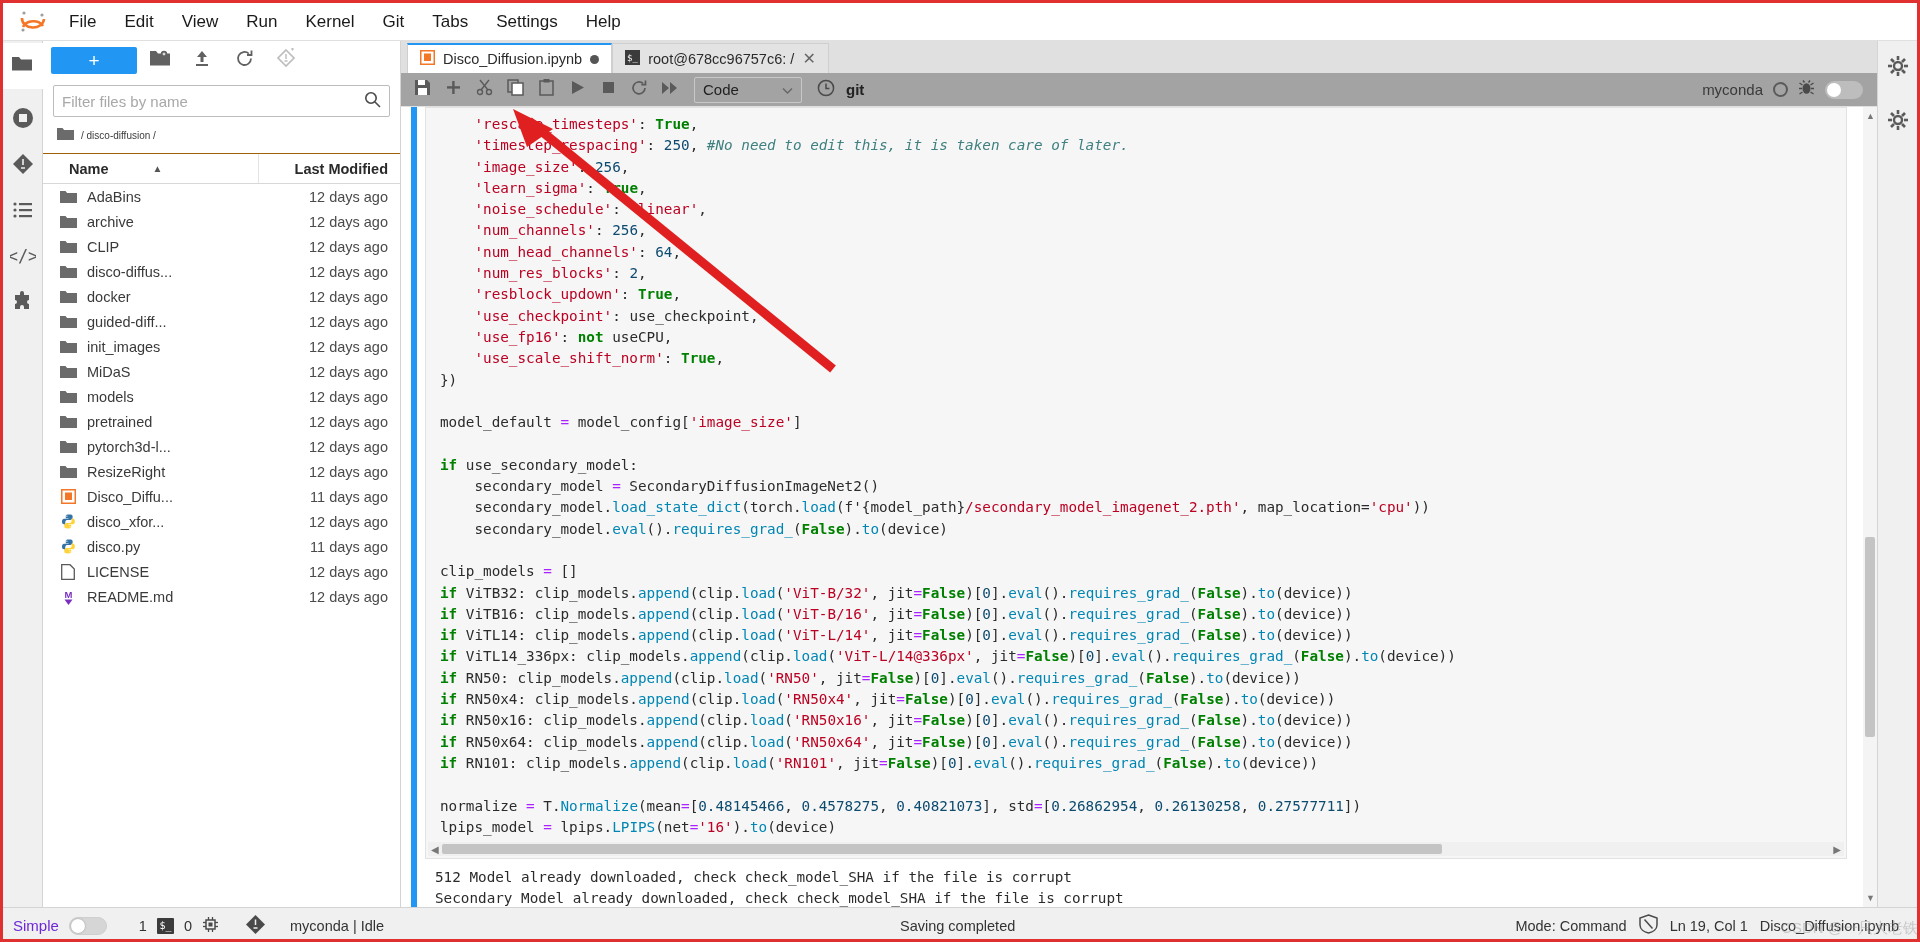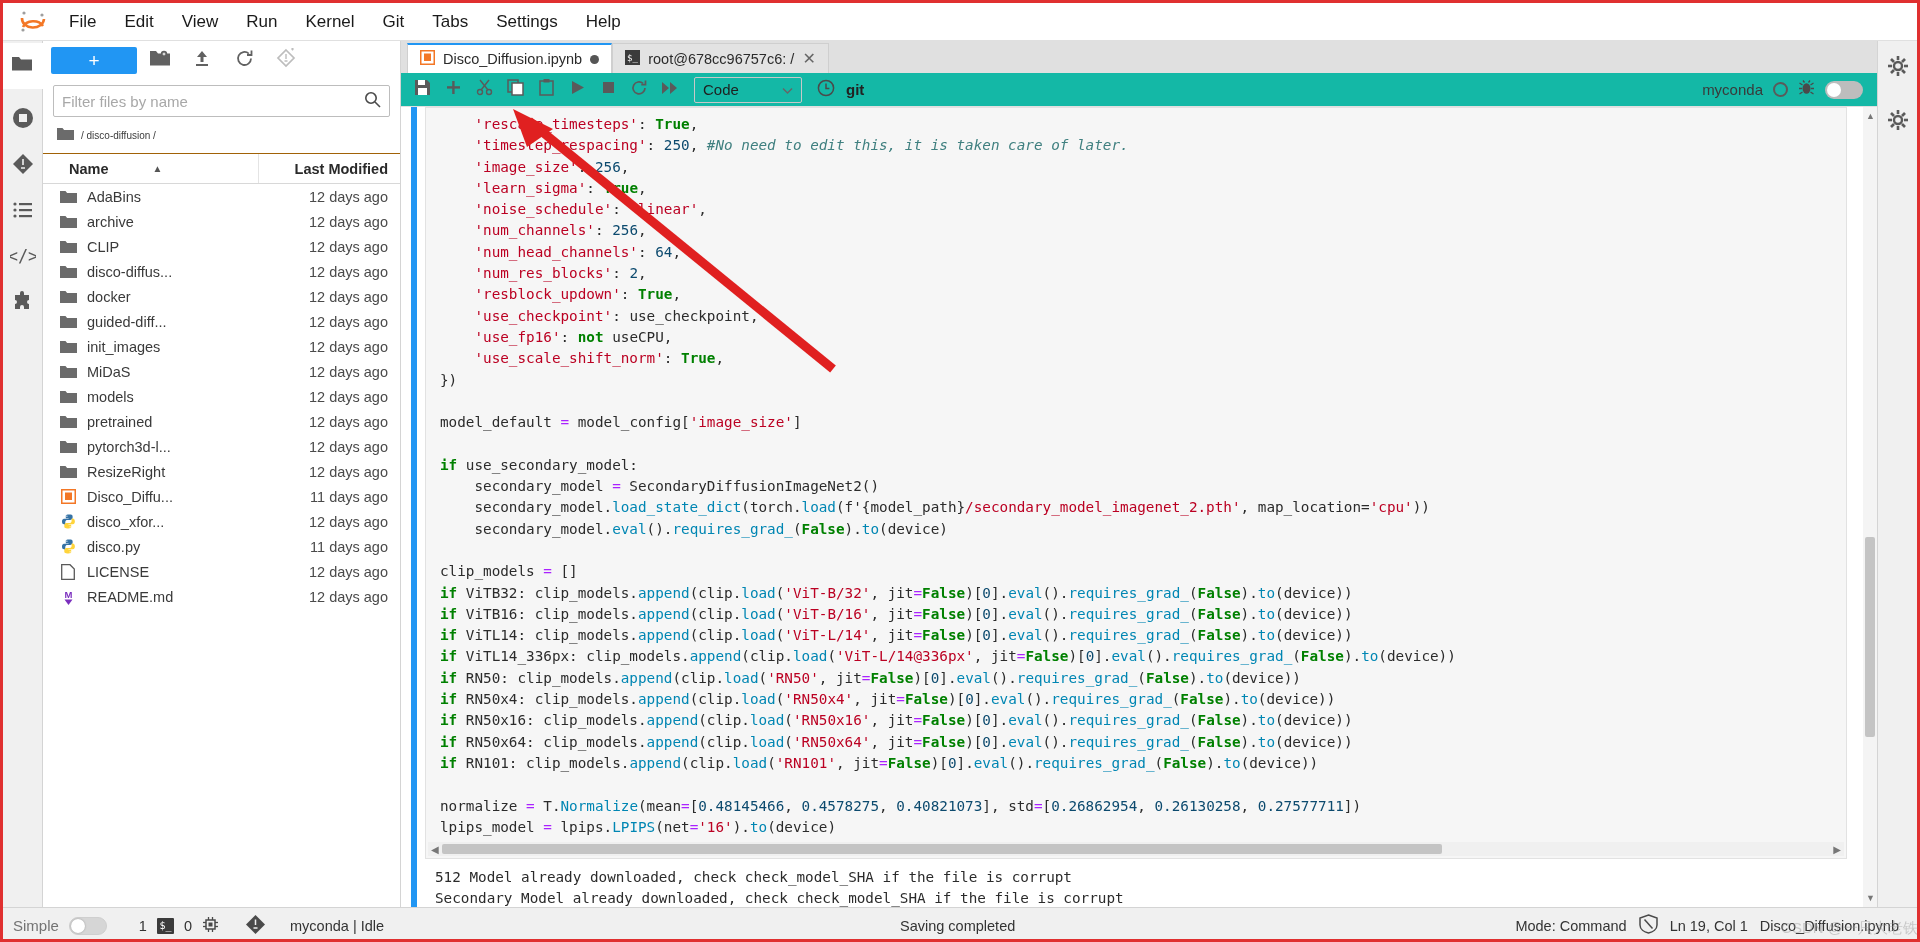--- a/index.html
+++ b/index.html
@@ -106,21 +106,21 @@
     display: flex; align-items: center; gap: 8px; height: 30px;
     padding: 0 12px; font-size: 14.5px; color: #2b2b2b;
     background: #e3e3e3; border: 1px solid #cfcfcf; border-bottom: none;
     cursor: pointer; max-width: 290px;
   }
   .tab.active { background: #fff; border-top: 2px solid #2196f3; }
   .tab .dirty-dot { width: 9px; height: 9px; border-radius: 50%; background: #555; }
   .tab .tab-close { font-size: 16px; color: #666; width: 14px; text-align:center;}
 
   .nbtoolbar {
-    height: 34px; background: #14b8a6; display: flex; align-items: center;
+    height: 34px; background: #a3a3a3; display: flex; align-items: center;
     gap: 1px; padding: 0 6px; border-bottom: 1px solid #e0e0e0;
   }
   .tb-btn {
     width: 30px; height: 28px; display: flex; align-items: center;
     justify-content: center; color: #5a5a5a; cursor: pointer; border-radius: 2px;
   }
   .celltype {
     width: 108px; height: 26px; border: 1px solid #c8c8c8; border-radius: 2px;
     display: flex; align-items: center; justify-content: space-between;
     padding: 0 8px; font-size: 15px; color: #1f1f1f; margin-left: 8px; cursor: pointer;
@@ -190,21 +190,21 @@
   
   .anno { position: absolute; pointer-events: none; left: 0; top: 0; }
 
   
   .statusbar {
     height: 36px; background: #f0f0f0; border-top: 1px solid #d4d4d4;
     display: flex; align-items: center; font-size: 14.5px; color: #333;
     padding: 0 10px; gap: 0;
   }
   .sb-left { display: flex; align-items: center; gap: 10px; }
-  .sb-simple { font-size: 15px; color: #737373; }
+  .sb-simple { font-size: 15px; color: #6d28d9; }
   .sb-toggle {
     width: 38px; height: 18px; border-radius: 9px; background: #d6d6d6;
     position: relative; cursor: pointer; border: 1px solid #cfcfcf;
   }
   .sb-toggle::after {
     content:''; position:absolute; left:1px; top:1px; width:14px; height:14px;
     border-radius:50%; background:#fff; box-shadow: 0 0 2px rgba(0,0,0,.3);
   }
   .sb-count { margin-left: 22px; font-size: 14.5px; }
   .term-badge {

